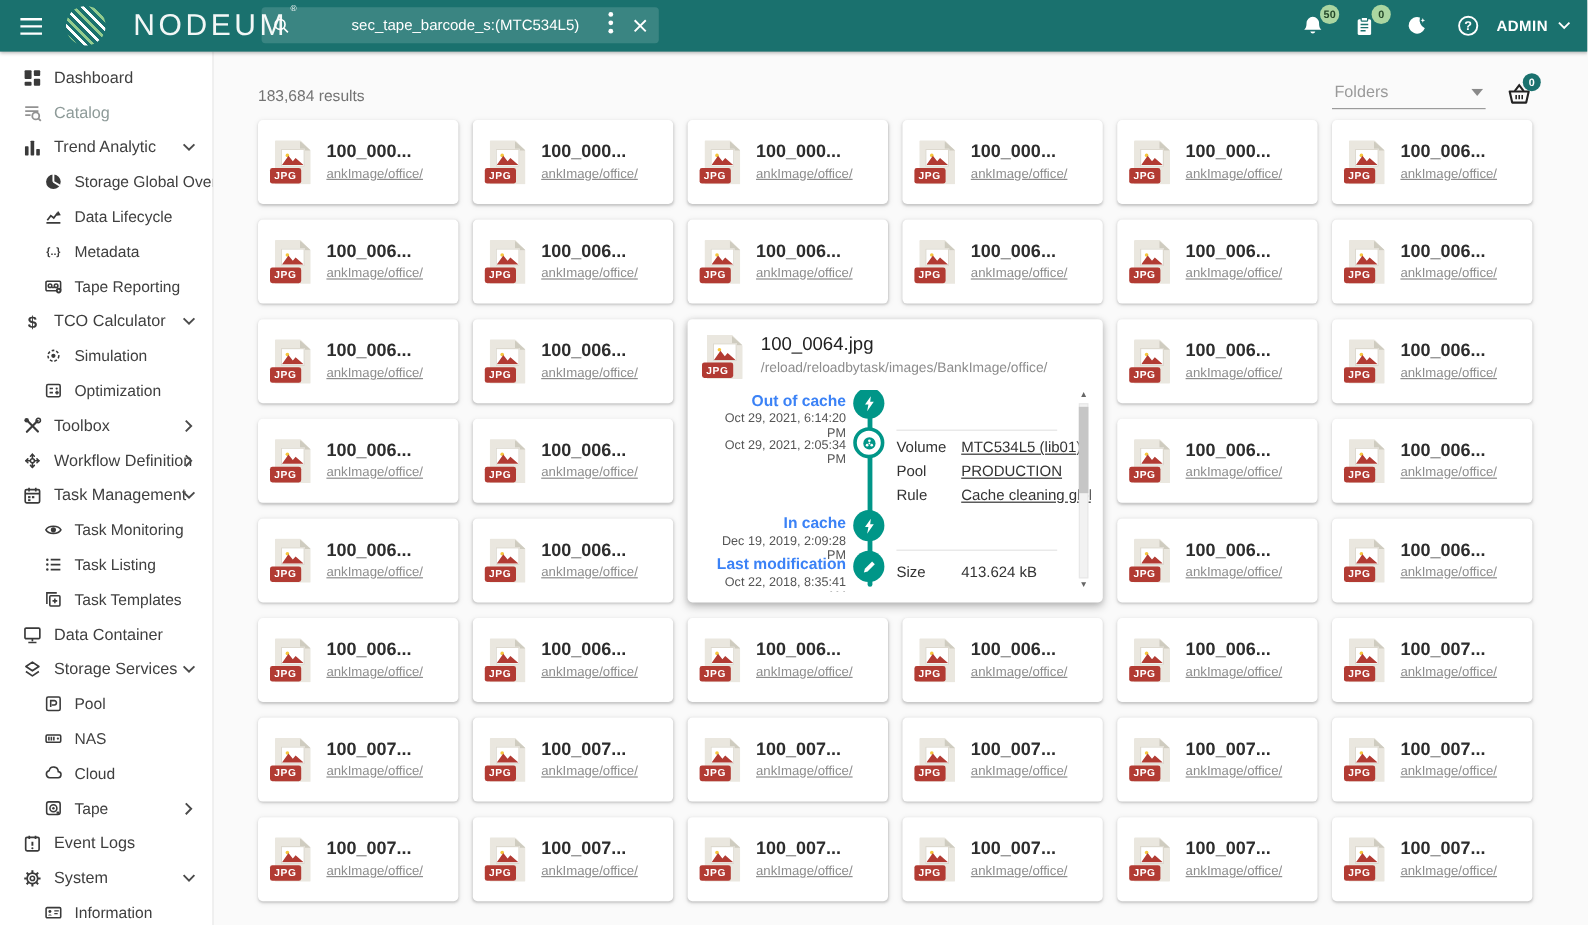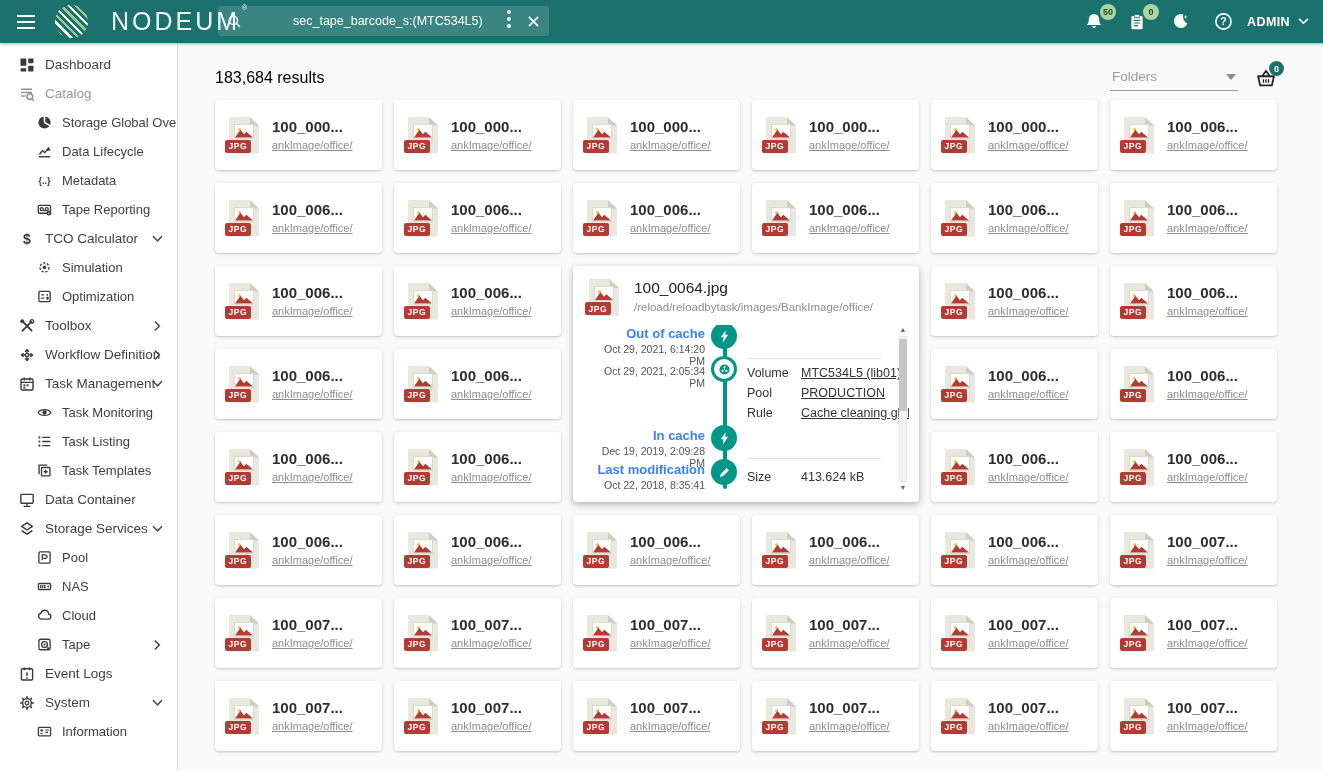--- a/index.html
+++ b/index.html
@@ -32,21 +32,21 @@
   .side-item.sub .icn, .side-item.sub .icn svg { width:15px; height:15px; }
   .side-item.muted { color:#8E9B99; }
   .side-item.muted .icn { opacity:.55; }
   .expand { position:absolute; right:14px; top:50%; transform:translateY(-50%); display:flex; }
   .expand svg { width:11px; height:8px; }
   .expand.right svg { transform:rotate(-90deg); }
 
   
   .main { position:absolute; left:178px; top:43px; right:0; bottom:0; padding:14px 46px 0 37px; overflow:hidden; }
   .toolbar-row { display:flex; align-items:flex-end; height:34px; margin-bottom:9px; }
-  .results-count { font-size:16px; color:#000000; padding-bottom:4px;text-align:center; }
+  .results-count { font-size:13px; color:#737373; padding-bottom:4px;text-align:center; }
   .toolbar-right { margin-left:auto; display:flex; align-items:flex-end; gap:17px; }
   .folders-select { width:128px; border-bottom:1px solid #9b9b9b; color:#9a9a9a; font-size:13.5px; display:flex; align-items:center; justify-content:space-between; padding:0 2px 6px 2px; cursor:pointer; }
   .basket { position:relative; cursor:pointer; padding-bottom:1px; }
   .basket svg { width:22px; height:22px; display:block; }
   .bbadge { position:absolute; top:-7px; right:-7px; width:15px; height:15px; border-radius:50%; background:#1A716E; color:#fff; font-size:9px; font-weight:bold; display:flex; align-items:center; justify-content:center; }
 
   
   .grid { display:grid; grid-template-columns:repeat(6,minmax(0,1fr)); grid-auto-rows:70px; gap:13px 12px; grid-auto-flow:dense; }
   .card { background:#fff; border-radius:4px; box-shadow:0 1px 2px rgba(0,0,0,.16),0 1px 5px rgba(0,0,0,.08); display:flex; align-items:center; gap:13px; padding:0 10px 0 14px; overflow:hidden; cursor:pointer; }
   .card-title { font-size:15px; font-weight:bold; color:#2d2d2d; white-space:nowrap; }
@@ -181,20 +181,37 @@
         <span class="icn">
           <svg viewBox="0 0 16 16">
             <g stroke="#3a3a3a" stroke-width="1.5" fill="none">
               <path d="M2 3.2h11M2 6.6h11M2 10h4.5"></path>
               <circle cx="10.8" cy="10.6" r="2.9"></circle>
               <path d="M12.9 12.7l2.1 2.1"></path>
             </g>
           </svg>
         </span>
         <span>Catalog</span>
+      </div>
+      <div class="side-item">
+        <span class="icn">
+          <svg viewBox="0 0 16 16">
+            <g fill="#3a3a3a">
+              <rect x="1.8" y="6.8" width="3" height="7.7" rx="0.6"></rect>
+              <rect x="6.5" y="2.2" width="3" height="12.3" rx="0.6"></rect>
+              <rect x="11.2" y="9.2" width="3" height="5.3" rx="0.6"></rect>
+            </g>
+          </svg>
+        </span>
+        <span>Trend Analytic</span>
+        <span class="expand">
+          <svg viewBox="0 0 11 8">
+            <path d="M1 1.3l4.5 4.5L10 1.3" stroke="#4b4b4b" stroke-width="1.6" fill="none"></path>
+          </svg>
+        </span>
       </div>
       <div class="side-item sub">
         <span class="icn">
           <svg viewBox="0 0 16 16">
             <circle cx="8" cy="8" r="6.5" fill="#3a3a3a"></circle>
             <path d="M8 8V1M8 8l5.8 3.4" stroke="#fff" stroke-width="1.7"></path>
           </svg>
         </span>
         <span>Storage Global Overview</span>
       </div>

